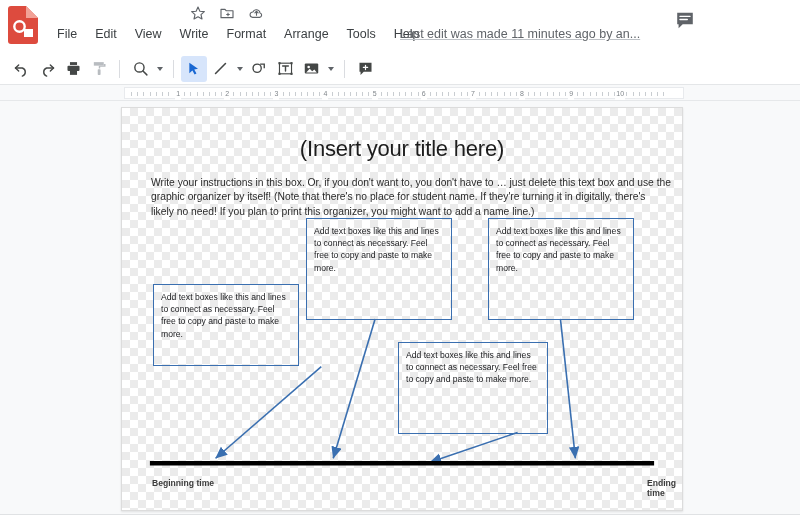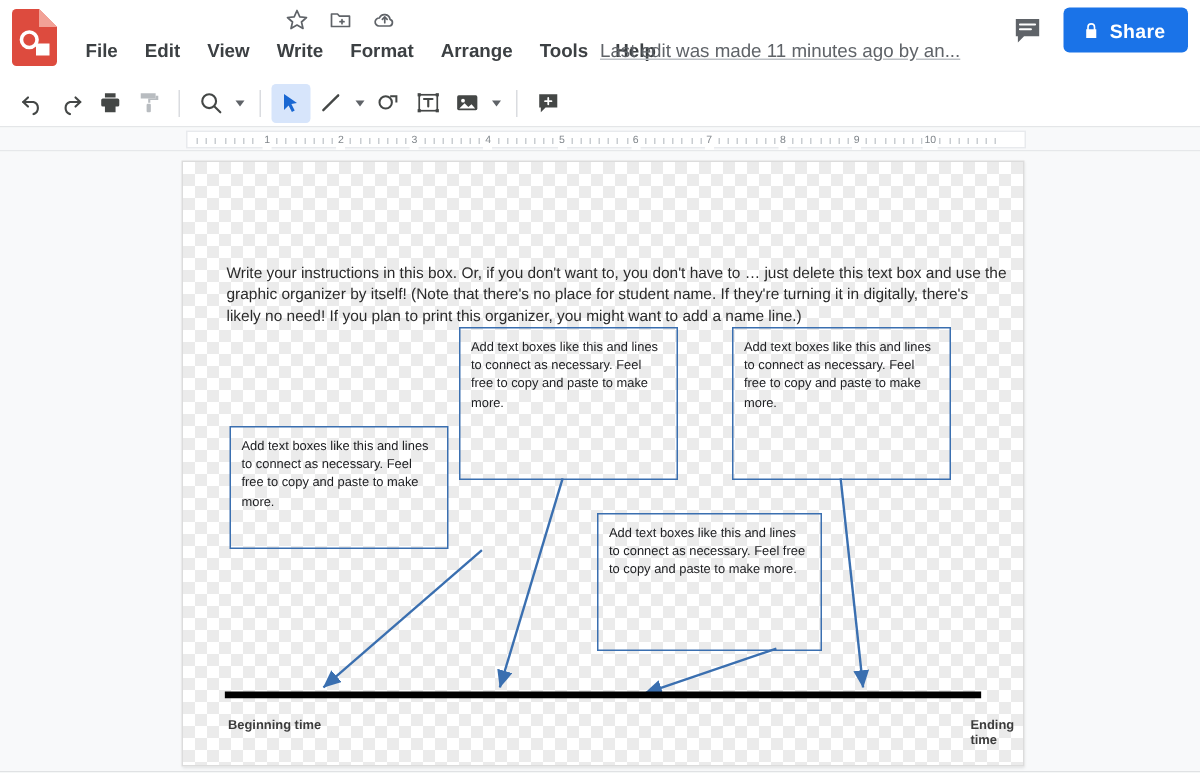--- a/index.html
+++ b/index.html
@@ -16,21 +16,21 @@
   .logo {
     position: absolute; left: 8px; top: 6px; width: 30px; height: 38px;
   }
   .logo svg { display: block; }
   .doc-title {
     position: absolute; left: 48px; top: 2px;
     font-size: 17px; color: #222; letter-spacing: .1px; white-space: nowrap;
   }
   .title-icons { position: absolute; left: 190px; top: 5px; display: flex; gap: 13px; align-items: center; }
   .title-icons .ic { width: 16px; height: 16px; color: #5f6368; display: block; }
-  .menubar { position: absolute; left: 48px; top: 25px; display: flex; gap: 0px; align-items: flex-end; font-weight: bold; }
+  .menubar { position: absolute; left: 48px; top: 25px; display: flex; gap: 0px; align-items: flex-end; }
   .menubar .mi {
     font-size: 12.5px; color: #3c4043; padding: 2px 9px; white-space: nowrap; border-radius: 3px;
   }
   .lastedit {
     position: absolute; left: 400px; top: 27px;
     font-size: 12.5px; color: #5f6368; text-decoration: underline;
     text-decoration-color: #bdc1c6; white-space: nowrap;
   }
   .comment-btn { position: absolute; right: 104px; top: 9px; width: 22px; height: 22px; color: #5f6368; }
   .share-btn {
@@ -156,28 +156,20 @@
 
     <div class="lastedit">Last edit was made 11 minutes ago by an...</div>
 
     <span class="comment-btn">
       <svg width="22" height="22" viewBox="0 0 24 24">
         <path d="M3.5 4h17v12.5h-11L5 21v-4.5H3.5z" fill="#5f6368"></path>
         <path d="M6.5 8h11M6.5 11.5h8" stroke="#fff" stroke-width="1.5" stroke-linecap="round"></path>
       </svg>
     </span>
 
-    <div class="share-btn">
-      <span>
-        <svg viewBox="0 0 24 24" fill="#fff">
-          <path d="M7 10V7.5a5 5 0 0 1 10 0V10h1.2v11H5.8V10zm2 0h6V7.5a3 3 0 0 0-6 0z"></path>
-        </svg>
-      </span>
-      <span>Share</span>
-    </div>
   </div>
 
   <div class="toolbar">
 
     <div class="tb">
       <svg width="17" height="17" viewBox="0 0 24 24" fill="none" stroke="#444746" stroke-width="2" stroke-linecap="round" stroke-linejoin="round">
         <path d="M8 7L3.5 11.3 8 15.6"></path>
           <path d="M3.5 11.3h9.7a6 6 0 0 1 0 11.4"></path>
       </svg>
     </div>
@@ -375,20 +367,21 @@
 
         <line x1="254" y1="212" x2="212" y2="352" stroke="#3a6fb0" stroke-width="1.6" marker-end="url(#ah)"></line>
 
         <line x1="397" y1="326" x2="309" y2="356" stroke="#3a6fb0" stroke-width="1.6" marker-end="url(#ah)"></line>
 
         <line x1="440" y1="212" x2="455" y2="352" stroke="#3a6fb0" stroke-width="1.6" marker-end="url(#ah)"></line>
 
         <line x1="28" y1="357" x2="534" y2="357" stroke="#000000" stroke-width="4.5"></line>
       </svg>
 
+      <div class="slide-title">(Insert your title here)</div>
 
       <div class="instructions">Write your instructions in this box. Or, if you don't want to, you don't have to … just delete this text box and use the graphic organizer by itself! (Note that there's no place for student name. If they're turning it in digitally, there's likely no need! If you plan to print this organizer, you might want to add a name line.)</div>
 
       <div class="tbox" style="left:31px; top:176px; width:146px; height:82px;">Add text boxes like this and lines to connect as necessary. Feel free to copy and paste to make more.</div>
 
       <div class="tbox" style="left:184px; top:110px; width:146px; height:102px;">Add text boxes like this and lines to connect as necessary. Feel free to copy and paste to make more.</div>
 
       <div class="tbox" style="left:366px; top:110px; width:146px; height:102px;">Add text boxes like this and lines to connect as necessary. Feel free to copy and paste to make more.</div>
 
       <div class="tbox" style="left:276px; top:234px; width:150px; height:92px;">Add text boxes like this and lines to connect as necessary. Feel free to copy and paste to make more.</div>

